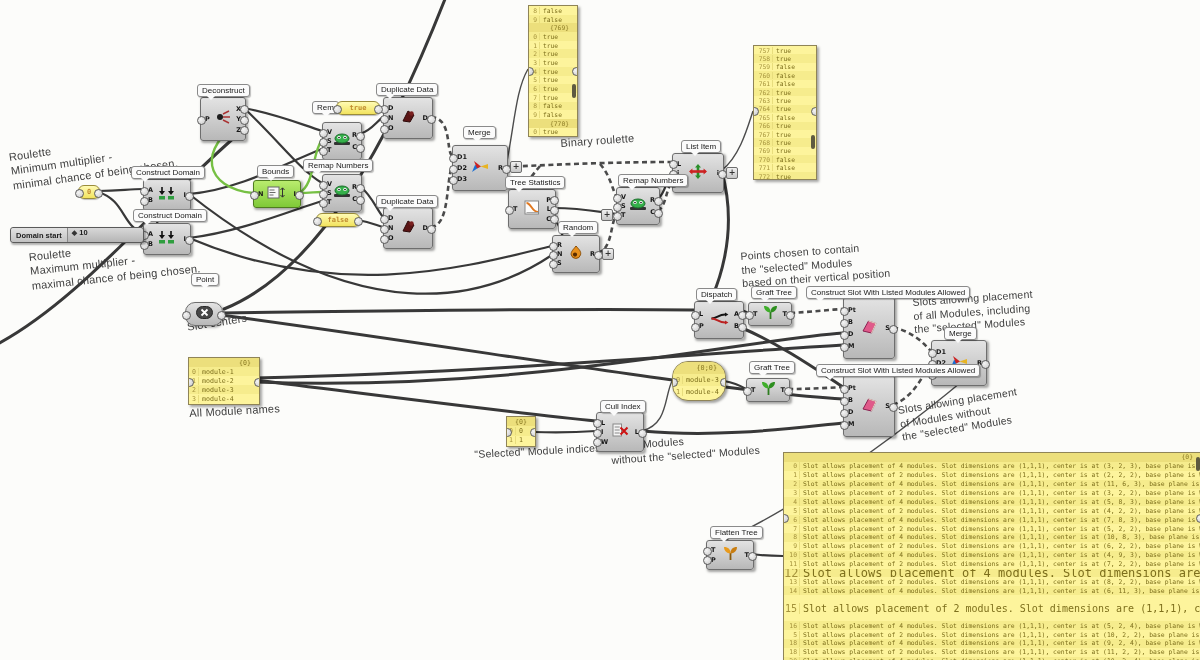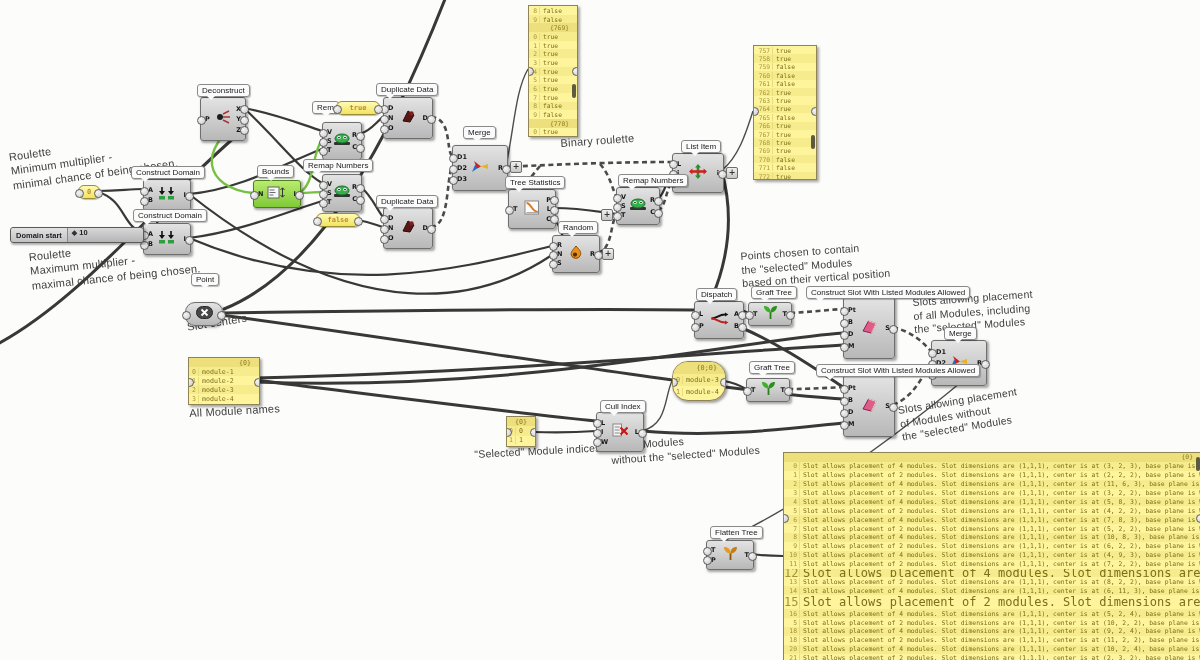--- a/index.html
+++ b/index.html
@@ -731,21 +731,21 @@
           <span>Slot allows placement of 4 modules. Slot dimensions are (1,1,1), center is at (6, 10, 3), base plane is World XY.</span>
         </div>
         <div class="prow" style="height: 8.9px; font-size: 6.4px;">
           <span class="idx" style="width: 13px;">13</span>
           <span>Slot allows placement of 2 modules. Slot dimensions are (1,1,1), center is at (8, 2, 2), base plane is World XY.</span>
         </div>
         <div class="prow alt" style="height: 8.9px; font-size: 6.4px;">
           <span class="idx" style="width: 13px;">14</span>
           <span>Slot allows placement of 4 modules. Slot dimensions are (1,1,1), center is at (6, 11, 3), base plane is World XY.</span>
         </div>
-        <div class="prow" style="height: 14px; font-size: 12px;">
+        <div class="prow" style="height: 26px; font-size: 10px;">
           <span class="idx" style="width: 13px;">15</span>
           <span>Slot allows placement of 2 modules. Slot dimensions are (1,1,1), center is at (9, 2, 2), base plane is World XY.</span>
         </div>
         <div class="prow alt" style="height: 8.9px; font-size: 6.4px;">
           <span class="idx" style="width: 13px;">16</span>
           <span>Slot allows placement of 4 modules. Slot dimensions are (1,1,1), center is at (5, 2, 4), base plane is World XY.</span>
         </div>
         <div class="prow" style="height: 8.9px; font-size: 6.4px;">
           <span class="idx" style="width: 13px;">5</span>
           <span>Slot allows placement of 2 modules. Slot dimensions are (1,1,1), center is at (10, 2, 2), base plane is World XY.</span>

